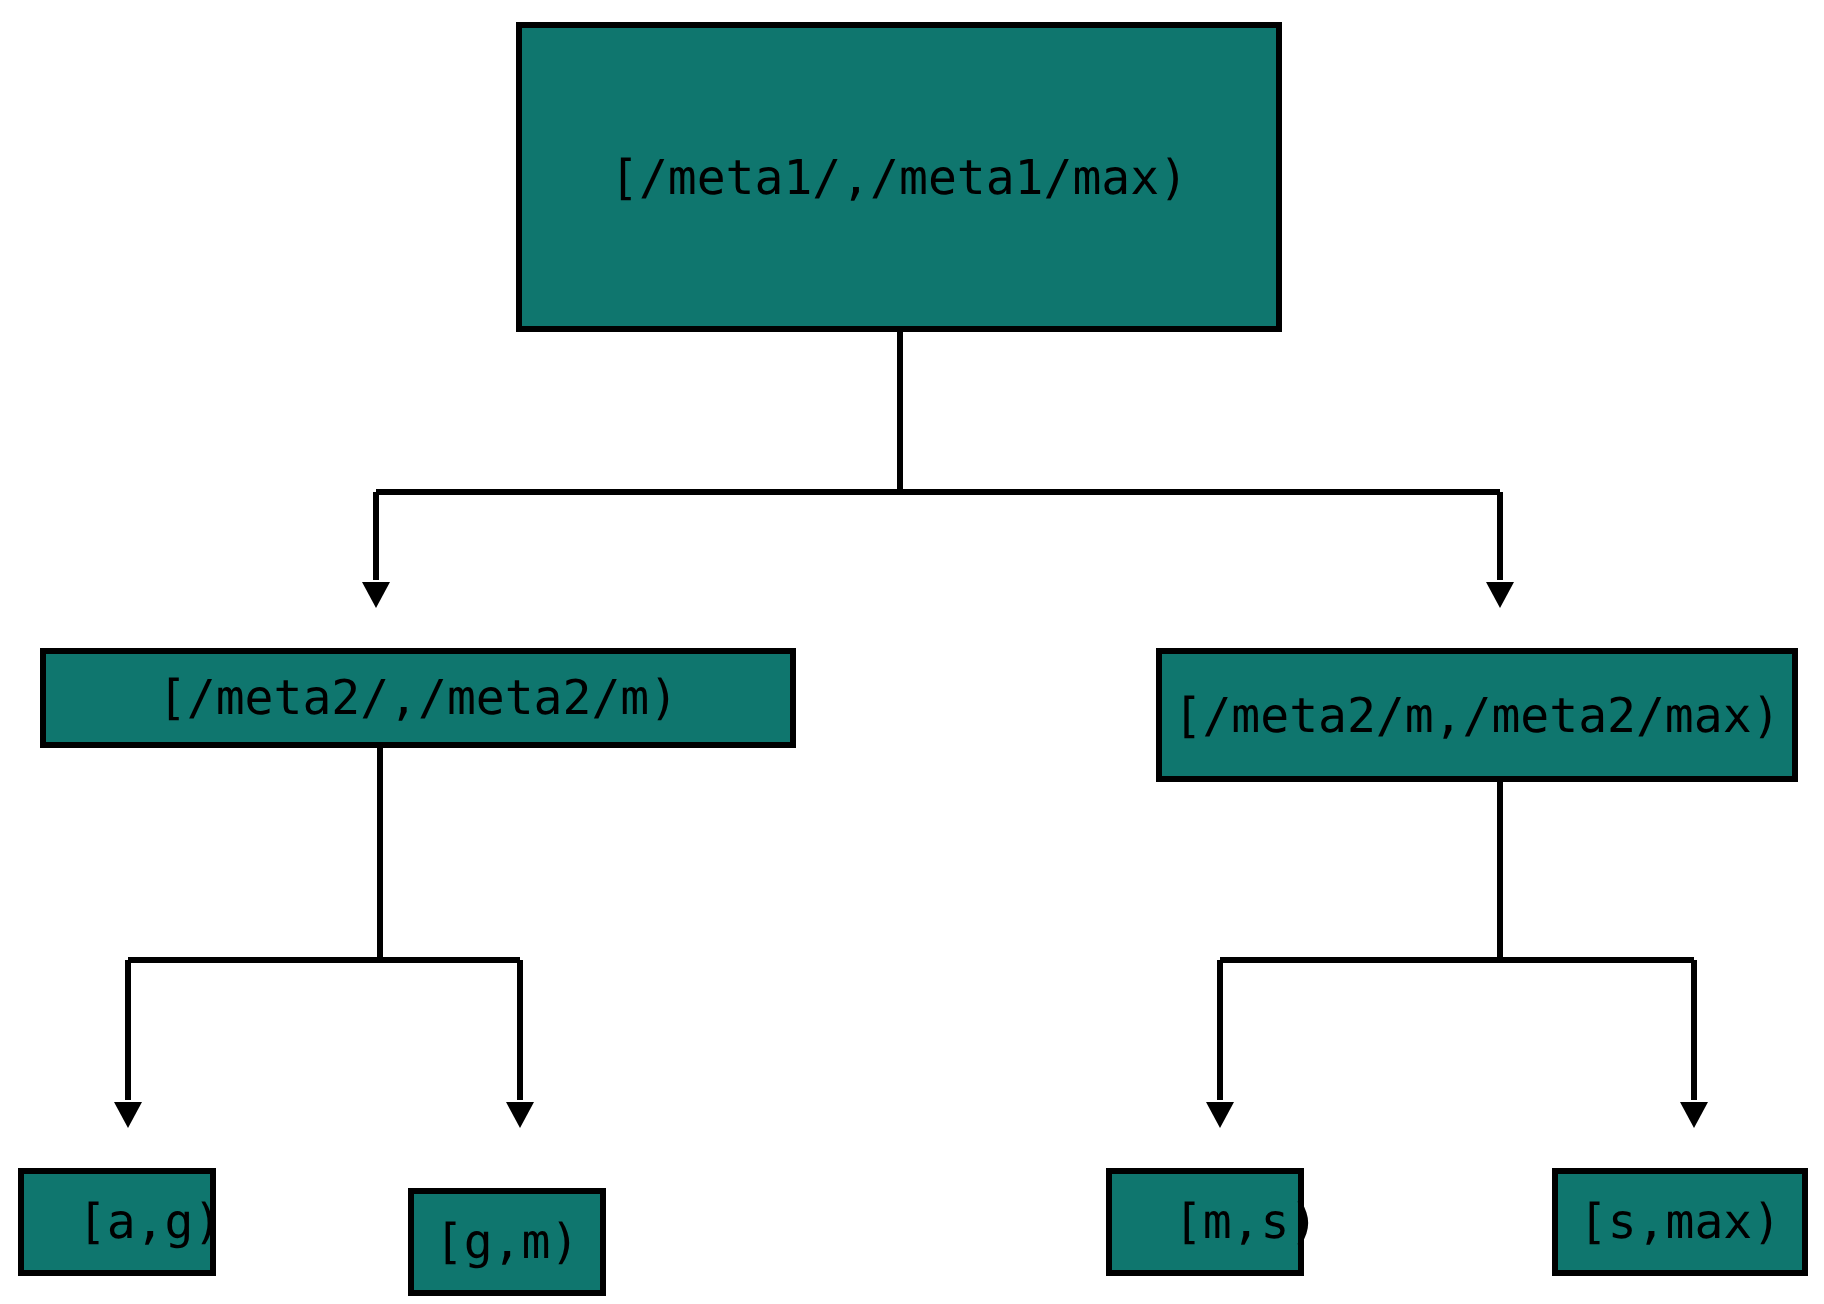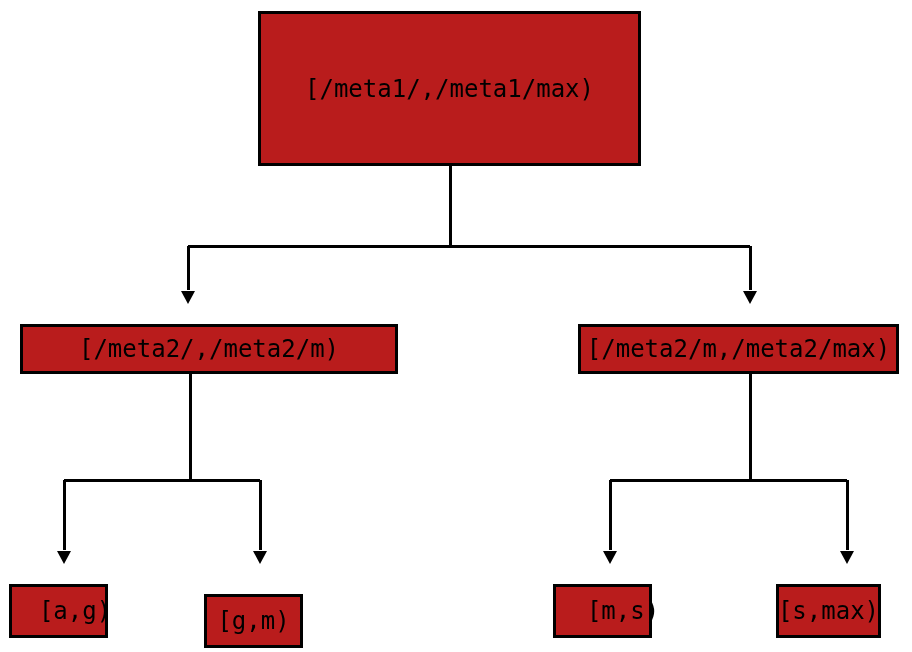--- a/index.html
+++ b/index.html
@@ -22,21 +22,21 @@
     left: 0;
     top: 0;
     width: 912px;
     height: 652px;
     pointer-events: none;
   }
   .node {
     position: absolute;
     box-sizing: border-box;
     border: 3px solid #000000;
-    background: #b91c1c;
+    background: #0f766e;
     display: flex;
     align-items: center;
     justify-content: center;
     color: #000000;
     font-family: "DejaVu Sans Mono", "Liberation Mono", monospace;
     font-size: 24px;
     line-height: 1;
     letter-spacing: 0px;
     white-space: pre;
   }
@@ -49,30 +49,30 @@
   .node-l2-left {
     left: 20px;
     top: 324px;
     width: 378px;
     height: 50px;
   }
   .node-l2-right {
     left: 578px;
     top: 324px;
     width: 321px;
-    height: 50px;
+    height: 67px;
   }
   .node-leaf {
     top: 584px;
     height: 54px;
   }
   .leaf-ag    { left: 9px;   width: 99px; padding-left: 33px; }
   .leaf-gm    { left: 204px; width: 99px; margin-top: 10px; }
   .leaf-ms    { left: 553px; width: 99px; padding-left: 41px; }
-  .leaf-smax  { left: 776px; width: 105px; }
+  .leaf-smax  { left: 776px; width: 128px; }
 </style>
 </head>
 <body>
 
 <div id="canvas">
 
   <svg class="edges" viewBox="0 0 912 652" xmlns="http://www.w3.org/2000/svg">
     <g stroke="#000000" stroke-width="3" fill="none" shape-rendering="crispEdges">
 
       <path d="M 450 166 L 450 246"></path>

